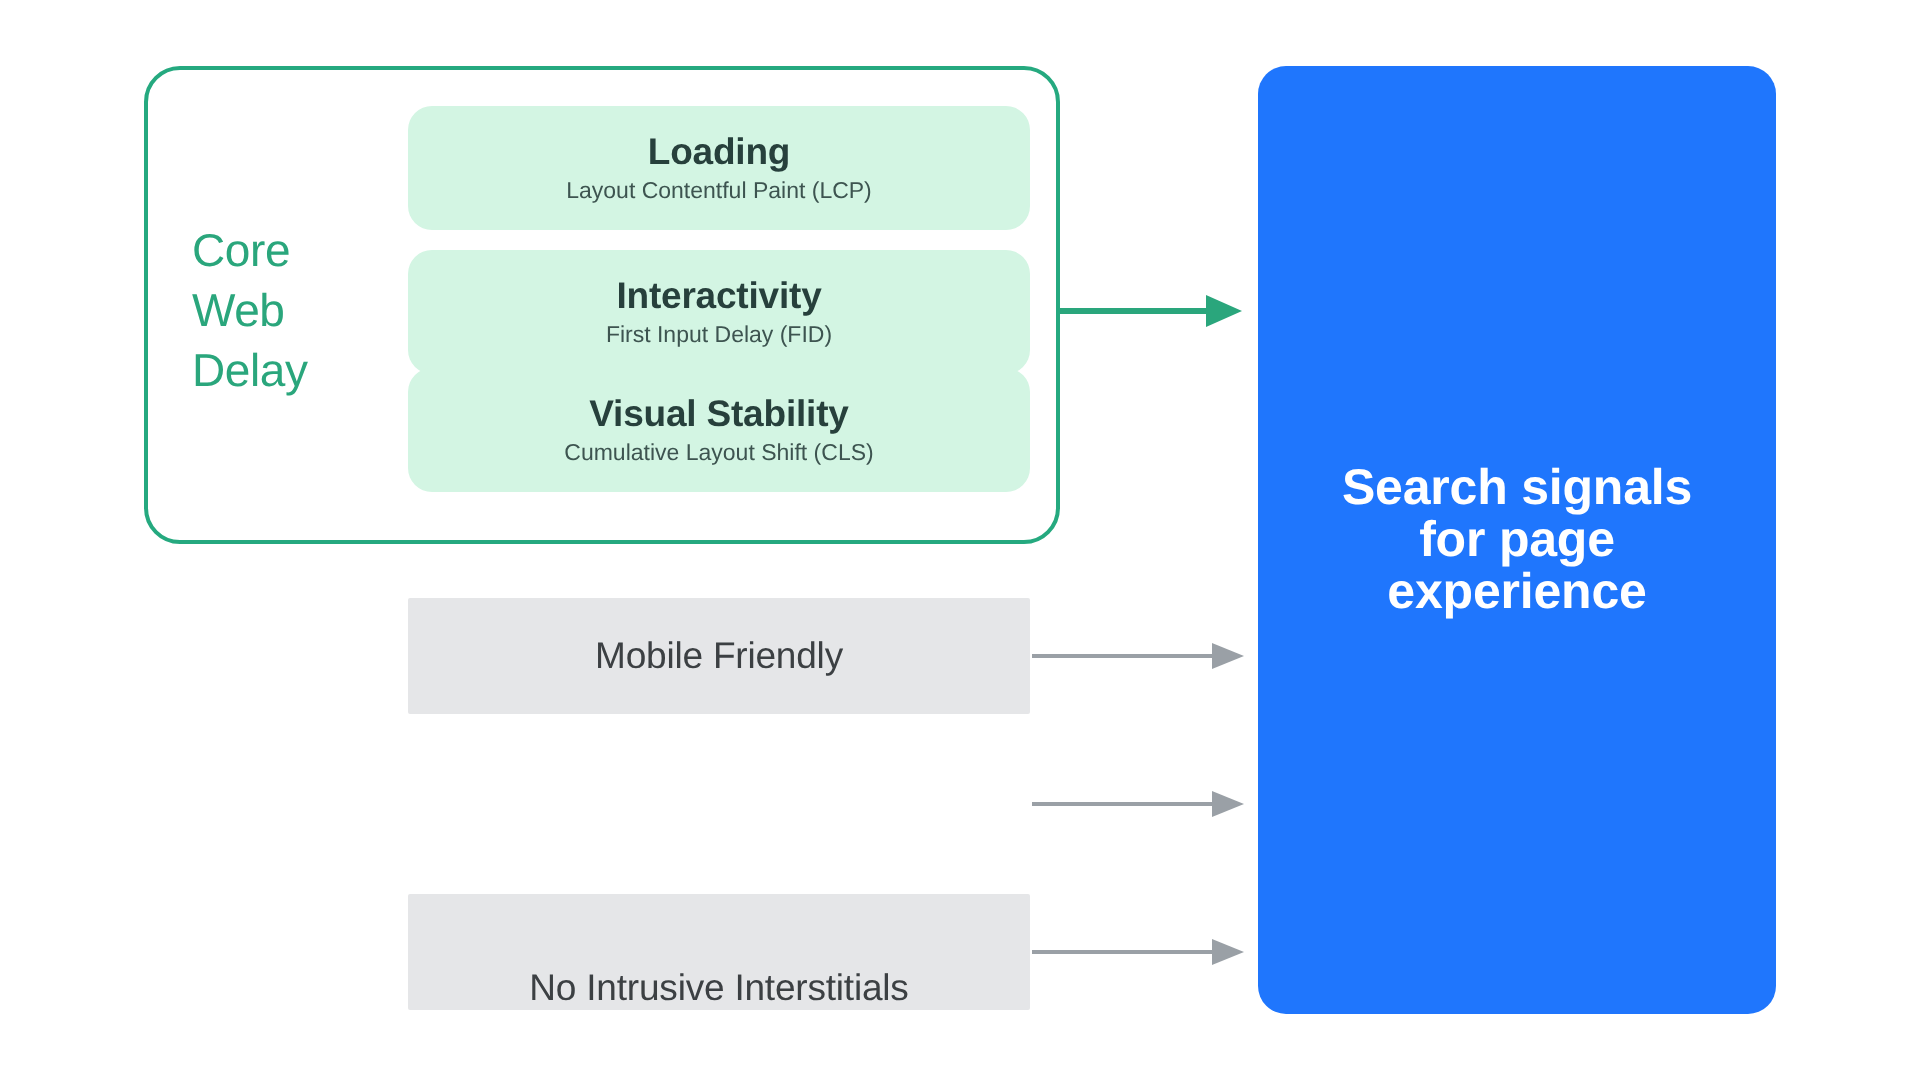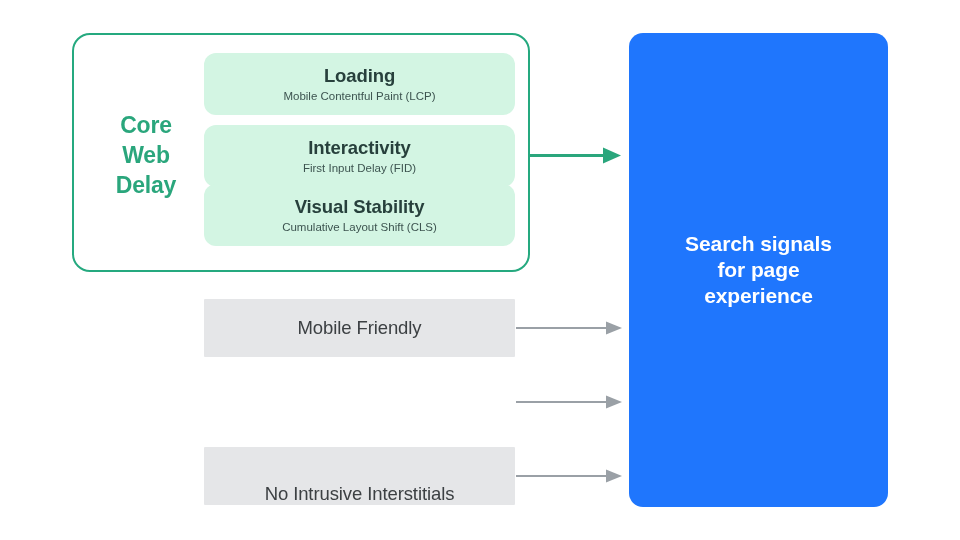--- a/index.html
+++ b/index.html
@@ -31,24 +31,24 @@
     background: transparent;
   }
 
   .cwv-label {
     position: absolute;
     left: 96px;
     top: 110px;
     width: 100px;
     color: #2aa67c;
     font-size: 23px;
-    font-weight: bold;
+    font-weight: normal;
     line-height: 30px;
     letter-spacing: -0.2px;
-    text-align: center;
+    text-align: left;
   }
 
   
   .vital-card {
     position: absolute;
     left: 204px;
     width: 311px;
     height: 62px;
     box-sizing: border-box;
     background: #d3f5e3;
@@ -111,21 +111,21 @@
     height: 474px;
     box-sizing: border-box;
     background: #1f76fd;
     border-radius: 14px;
     display: flex;
     align-items: center;
     justify-content: center;
   }
   .blue-text {
     color: #ffffff;
-    font-size: 21px;
+    font-size: 25px;
     font-weight: bold;
     line-height: 26px;
     text-align: center;
     letter-spacing: -0.1px;
     white-space: pre-line;
   }
 
   
   .arrow-layer {
     position: absolute;
@@ -144,21 +144,21 @@
   <div class="cwv-group"></div>
 
   <div class="cwv-label">
     <div>Core</div>
     <div>Web</div>
     <div>Delay</div>
   </div>
 
   <div class="vital-card v0">
     <div class="vital-title">Loading</div>
-    <div class="vital-sub">Mobile Contentful Paint (LCP)</div>
+    <div class="vital-sub">Layout Contentful Paint (LCP)</div>
   </div>
 
   <div class="vital-card v1">
     <div class="vital-title">Interactivity</div>
     <div class="vital-sub">First Input Delay (FID)</div>
   </div>
 
   <div class="vital-card v2">
     <div class="vital-title">Visual Stability</div>
     <div class="vital-sub">Cumulative Layout Shift (CLS)</div>

